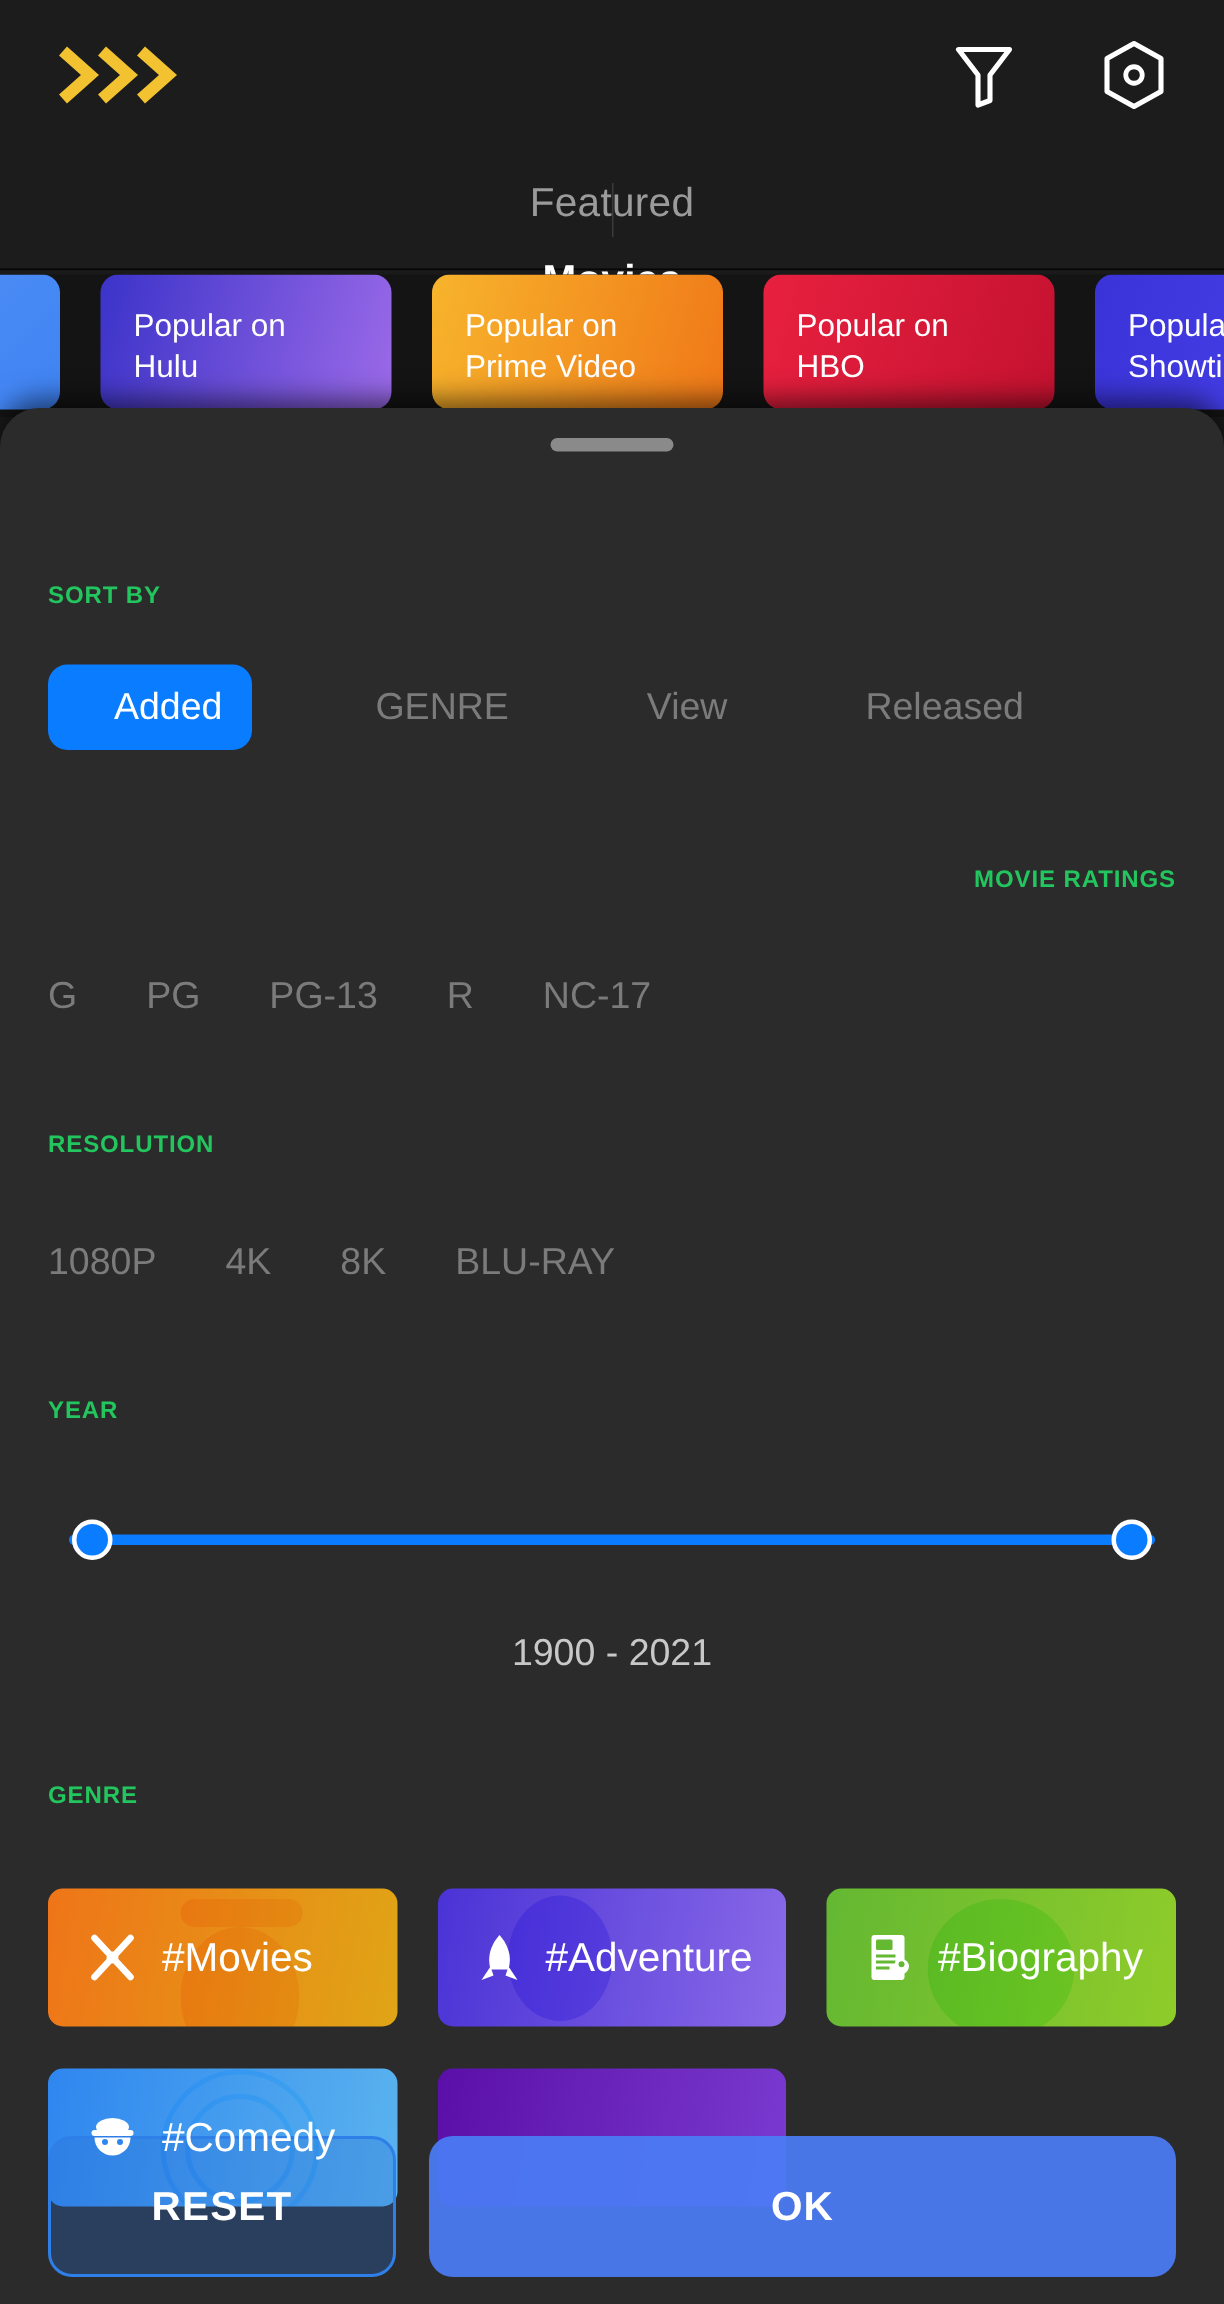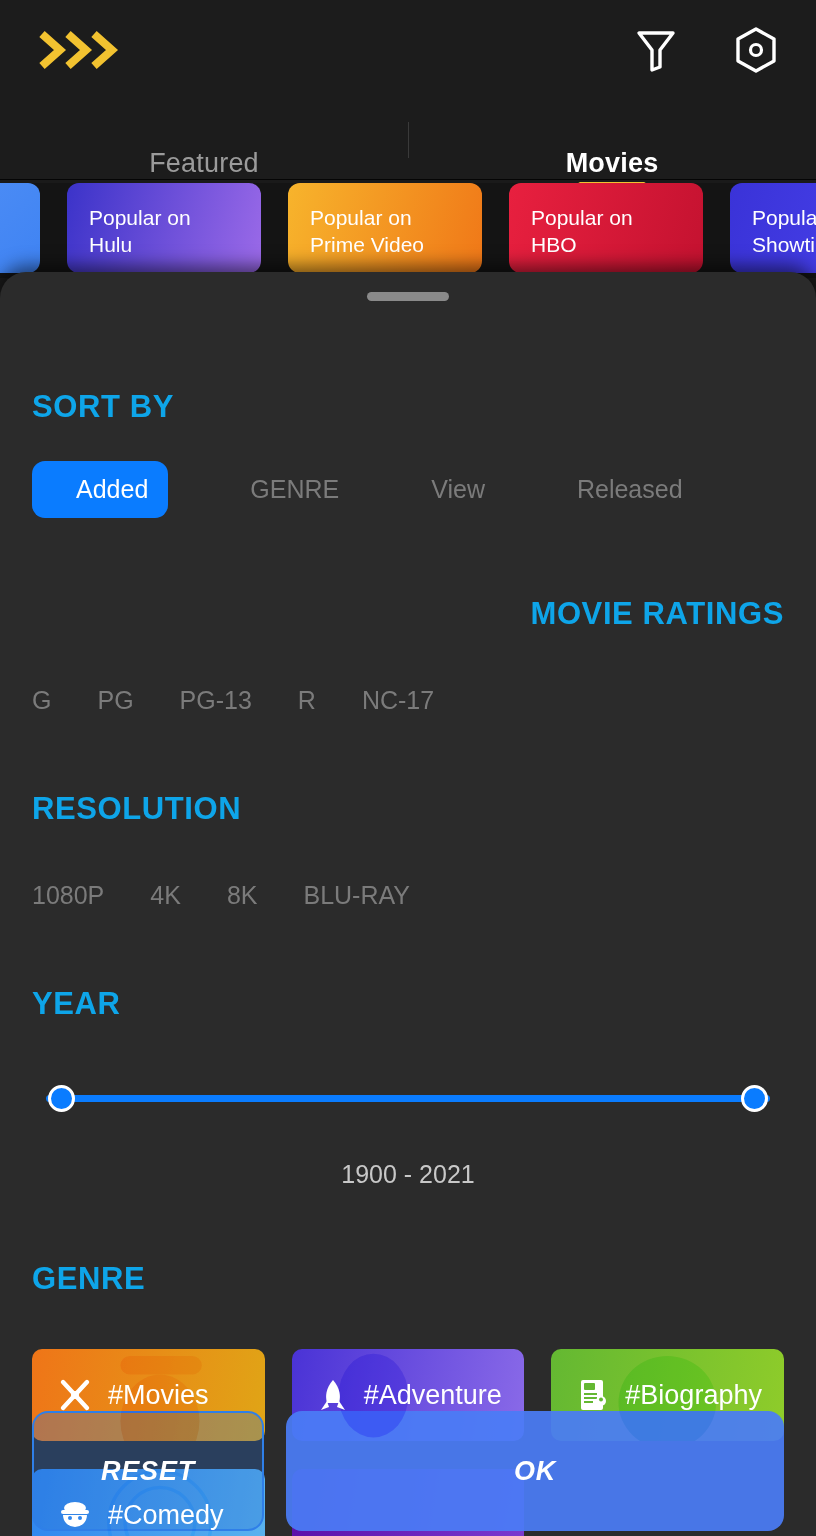--- a/index.html
+++ b/index.html
@@ -25,22 +25,23 @@
   }
   .logo { display:flex; align-items:center; gap:-4px; }
   .logo svg { display:block; }
   .topicons { display:flex; align-items:center; gap:52px; }
   .icon-btn { width:48px; height:48px; display:flex; align-items:center; justify-content:center; }
 
   
   .tabs {
     position:absolute; top:100px; left:0; right:0; height:80px;
     background:#1c1c1c;
-    display:flex; align-items:flex-end;
+    display:flex; align-items:center;
     border-bottom:1px solid #050505;
+    flex-direction:column;
   }
   .tab {
     flex:1; text-align:center; position:relative;
     padding-top:20px;
     font-size:27px; letter-spacing:.2px;
   }
   .tab.inactive { color:#9b9b9b; }
   .tab.active { color:#ffffff; font-weight:bold; }
   .tab .underline {
     position:absolute; left:50%; transform:translateX(-50%);
@@ -82,21 +83,21 @@
     box-shadow:0 -6px 18px rgba(0,0,0,.55);
     overflow:hidden;
   }
   .handle {
     width:82px; height:9px; border-radius:5px; background:#8a8a8a;
     margin:20px auto 0;
   }
   .sheet-body { padding:0 32px; }
 
   .sec-title {
-    color:#0ea5e9; font-weight:bold; font-size:31px;
+    color:#22c55e; font-weight:bold; font-size:16px;
     letter-spacing:.6px;
   }
   .opt-row { display:flex; align-items:center; }
   .opt {
     font-size:25px; color:#7b7b7b; white-space:nowrap;
   }
   .opt.sel {
     color:#ffffff; background:#0a7cff;
     border-radius:13px; padding:14px 20px;
   }
@@ -168,25 +169,24 @@
   .g-comedy     { background:linear-gradient(100deg,#2f86ef,#5ab3ee); }
   .g-crime      { background:linear-gradient(100deg,#5a0fa8,#7a3ad0); }
 
   
   .actionbar {
     position:absolute; left:0; right:0; bottom:0; height:112px;
     display:flex; align-items:center; gap:22px;
     padding:0 32px 18px;
   }
   .btn {
-    height:120px; border-radius:16px;
+    height:94px; border-radius:16px;
     display:flex; align-items:center; justify-content:center;
     color:#ffffff; font-weight:bold; font-size:27px;
     letter-spacing:.8px;
-    font-style:italic;
   }
   .btn-reset {
     flex:0 0 232px;
     background:rgba(40,110,210,.30);
     border:2px solid #2f7fe8;
   }
   .btn-ok {
     flex:1;
     background:rgba(74,124,245,.93);
   }

